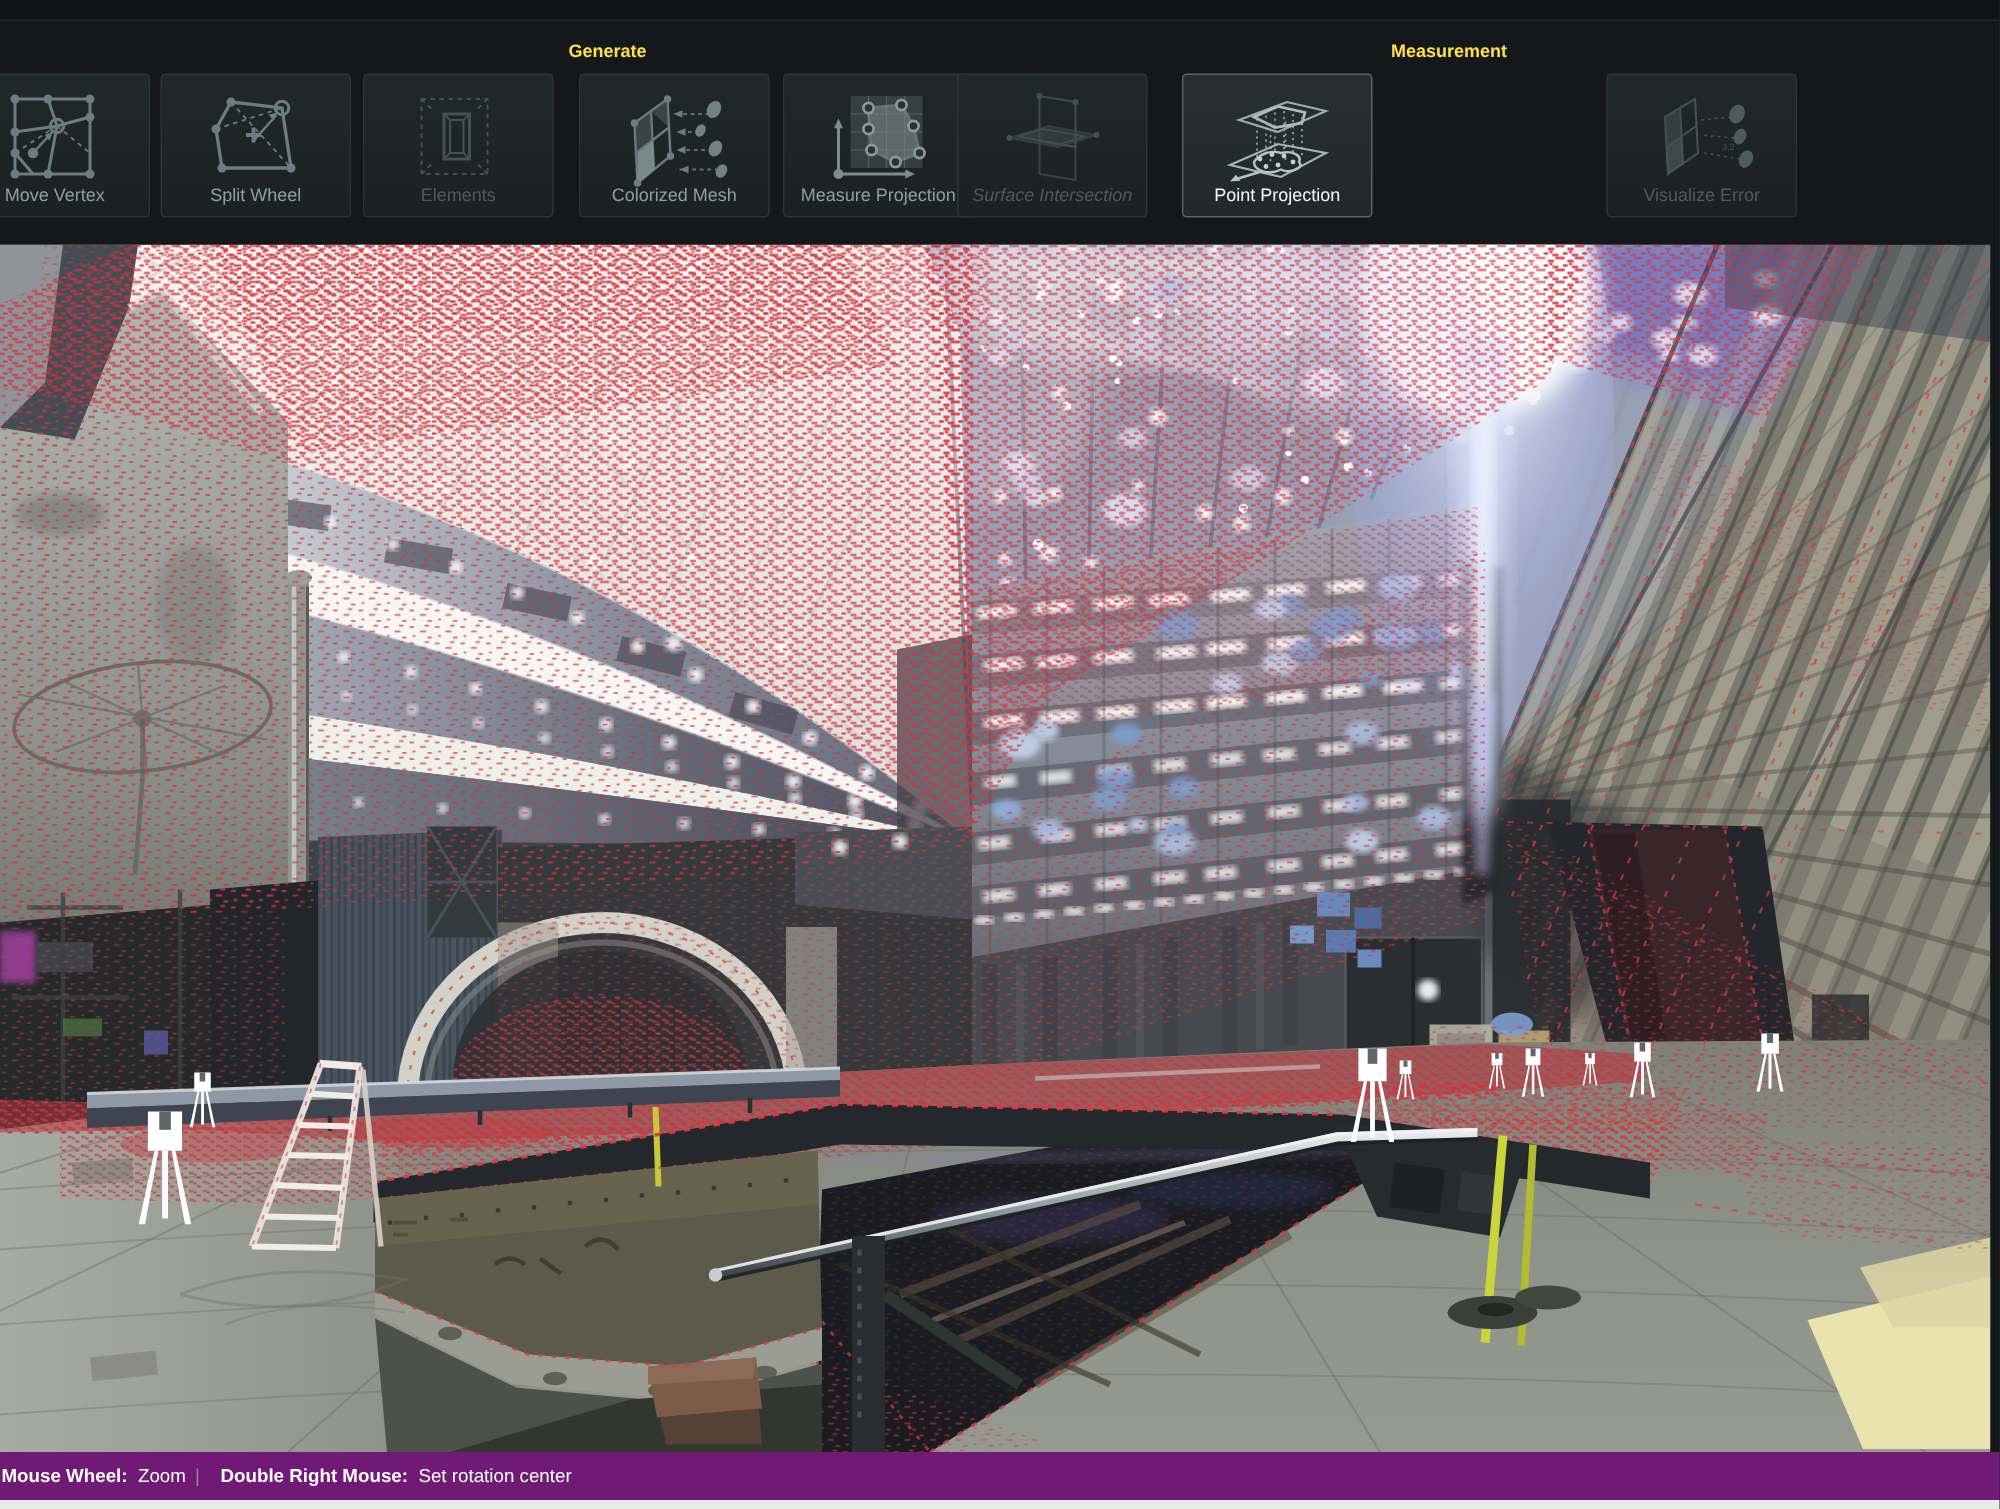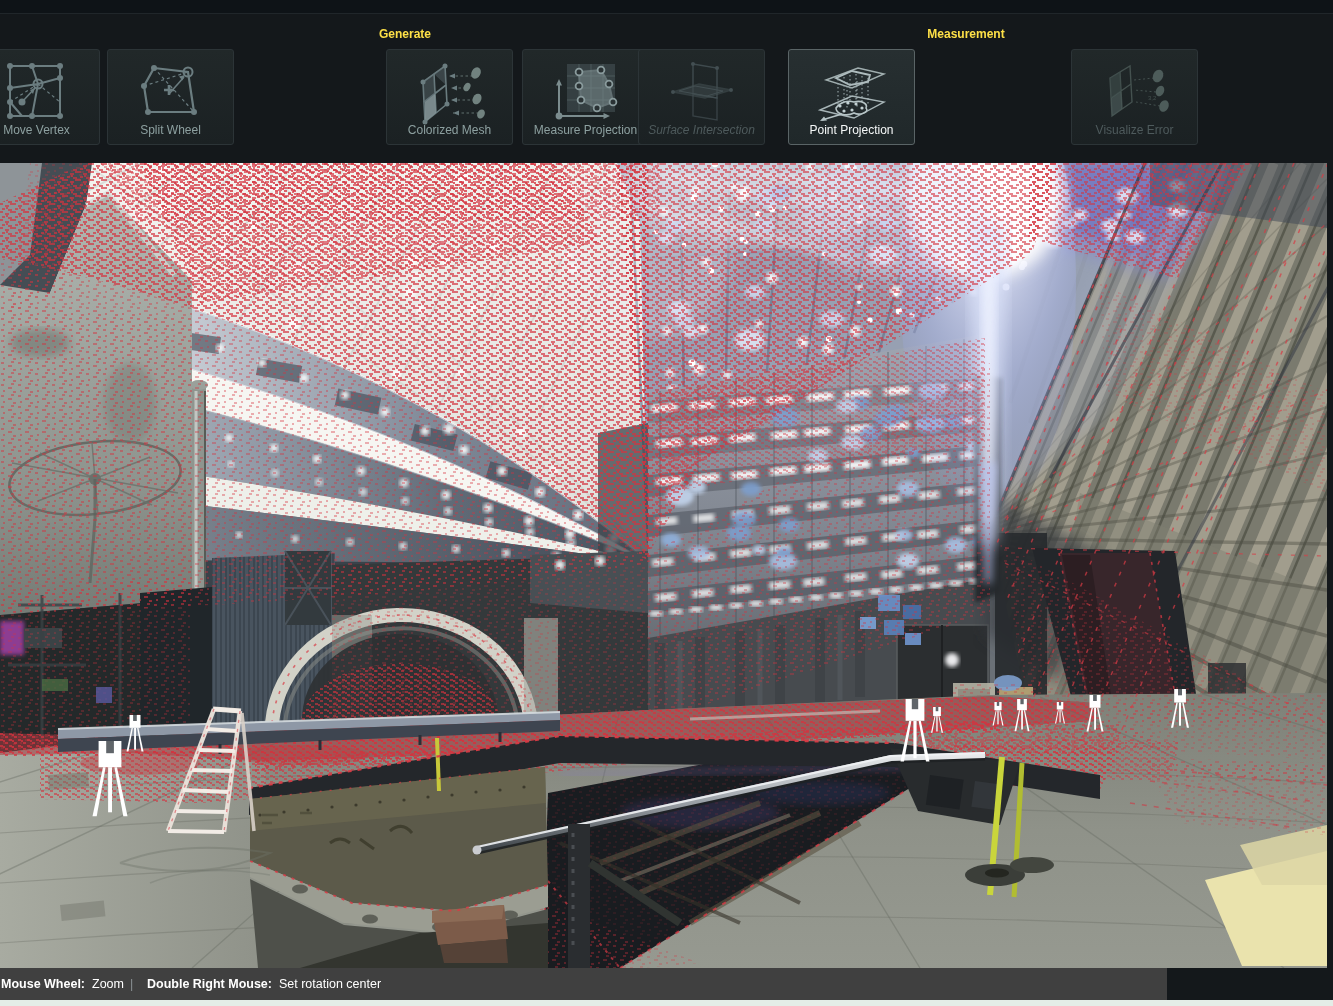--- a/index.html
+++ b/index.html
@@ -8,21 +8,21 @@
   #topstrip{position:absolute;left:0;top:0;width:1333px;height:13px;background:#0e1317;border-bottom:1px solid #20262a;}
   .grouplabel{position:absolute;top:27px;color:#fde047;font-size:12px;font-weight:bold;transform:translateX(-50%);}
   .btn{position:absolute;top:49px;width:127px;height:96px;background:linear-gradient(#212829,#1b2123);
      border:1px solid #2c3437;border-radius:3px;box-sizing:border-box;}
   .btn .lbl{position:absolute;left:0;right:0;bottom:7px;text-align:center;font-size:12px;color:#8da0a0;}
   .btn.dis .lbl{color:#4e5a5c;}
   .btn.sel{background:linear-gradient(#272f31,#20282a);border-color:#5a6466;}
   .btn.hot .lbl, .btn.sel .lbl{color:#f4f7f7;}
   .btn svg{position:absolute;left:50%;top:8px;transform:translateX(-50%);}
   #imgarea{position:absolute;left:0;top:163px;width:1327px;height:805px;overflow:hidden;}
-  #statusbar{position:absolute;left:0;top:968px;width:1167px;height:32px;background:#404040;color:#fff;font-size:12.5px;}
+  #statusbar{position:absolute;left:0;top:968px;width:1333px;height:32px;background:#701a75;color:#fff;font-size:12.5px;}
   #statusbar .t{position:absolute;top:9px;}
   #bottomstrip{position:absolute;left:0;top:1000px;width:1333px;height:6px;background:#e4ede7;}
 </style>
 </head>
 <body>
 <div id="root">
   <div id="topstrip"></div>
   <div class="grouplabel" style="left:405px;">Generate</div>
   <div class="grouplabel" style="left:966px;">Measurement</div>
 
@@ -65,20 +65,34 @@
       <g fill="#6b7d80">
       <circle cx="18" cy="10" r="3"></circle>
           <circle cx="8" cy="28" r="3"></circle>
           <circle cx="12" cy="54" r="3"></circle>
           <circle cx="58" cy="54" r="3"></circle>
       </g>
       <circle cx="52" cy="14" r="4.5" stroke="#6b7d80" fill="none" stroke-width="2"></circle>
     </svg>
   </div>
 
+  <div class="btn dis" style="left:242px;">
+      <div class="lbl">Elements</div>
+    <svg width="70" height="70" viewBox="0 0 70 70">
+      <g stroke="#44514f" fill="none" stroke-width="1.3" stroke-dasharray="3 3">
+      <rect x="10" y="8" width="44" height="50"></rect>
+      <path d="M10 8 L18 16 M54 8 L46 16 M10 58 L18 50 M54 58 L46 50"></path>
+      </g>
+      <g stroke="#44514f" fill="none" stroke-width="2">
+      <rect x="25" y="18" width="17" height="30"></rect>
+      <rect x="29" y="22" width="9" height="22" stroke-width="1.4"></rect>
+      <path d="M25 18 L29 22 M42 18 L38 22 M25 48 L29 44 M42 48 L38 44" stroke-width="1.2"></path>
+      </g>
+    </svg>
+  </div>
 
   <div class="btn" style="left:386px;">
       <div class="lbl">Colorized Mesh</div>
     <svg width="78" height="70" viewBox="0 0 78 70">
       <g stroke="#6b7d80" fill="none" stroke-width="1.6">
       <path d="M12 24 L34 8 L36 46 L14 64 Z"></path>
       <path d="M13 44 L35 27 M23 16 L25 55"></path>
       </g>
       <path d="M12 24 L34 8 L35 27 L23 16 L25 55 L14 64 Z" fill="#5a6b6e" opacity="0.45"></path>
       <path d="M14 44 L24 36 L25 55 L14 64 Z" fill="#8a9a9c" opacity="0.8"></path>

